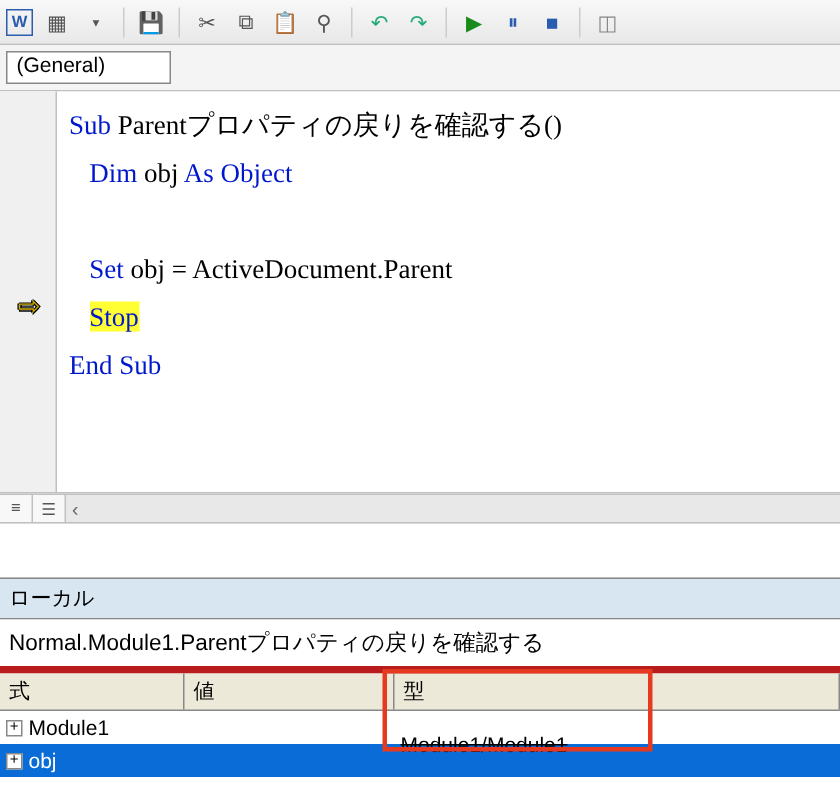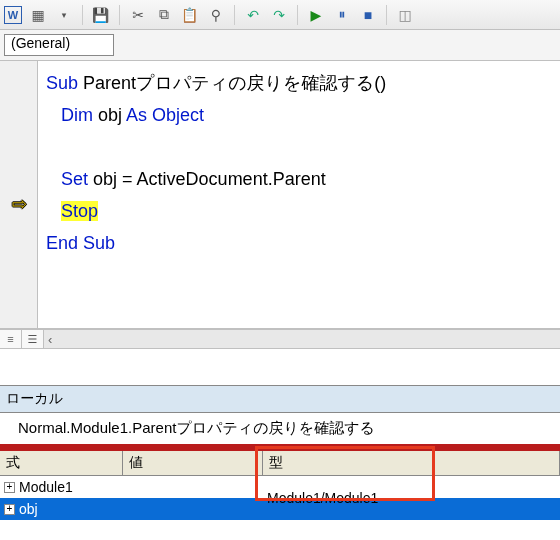--- a/index.html
+++ b/index.html
@@ -59,21 +59,21 @@
     position:absolute;
     left:12px;
     font-size:18px;
     color:#caa800;
     text-shadow: -1px 0 #000, 1px 0 #000, 0 -1px #000, 0 1px #000;
     line-height:1;
   }
   .code {
     flex:1;
     padding:6px 8px;
-    font-family: Liberation Sans, sans-serif;
+    font-family: Liberation Serif, serif;
     font-size:18px;
     line-height:32px;
     white-space:pre;
     color:#000;
   }
   .kw { color:#0018cc; }
   .hl { background:#ffff33; }
   .view-switch {
     height:20px;
     background:#f0f0f0;
@@ -93,22 +93,22 @@
   .locals-title {
     background:#d8e6f2;
     border-top:1px solid #888;
     border-bottom:1px solid #888;
     padding:4px 6px;
     font-size:14px;
     margin-top:36px;
   }
   .context-bar {
     background:#fff;
-    border-bottom:7px solid #b91c1c;
-    padding:6px 18px;
+    border-bottom:5px solid #b91c1c;
+    padding:6px 6px;
     font-size:15px;
   }
   .locals-head {
     display:flex;
     background:#ece9d8;
     border-bottom:1px solid #888;
   }
   .lh-cell {
     padding:3px 6px;
     font-size:14px;

